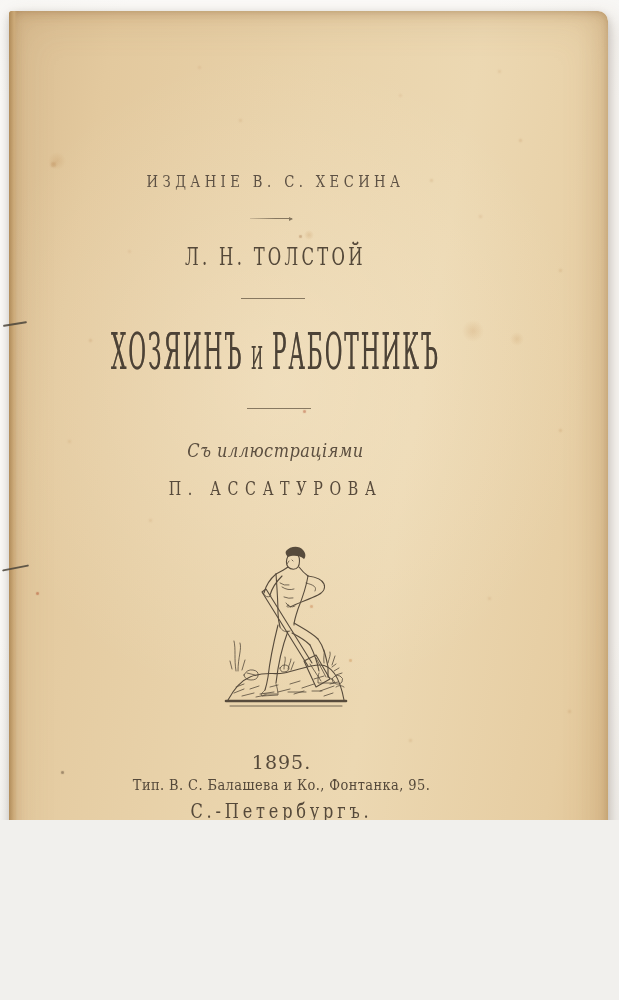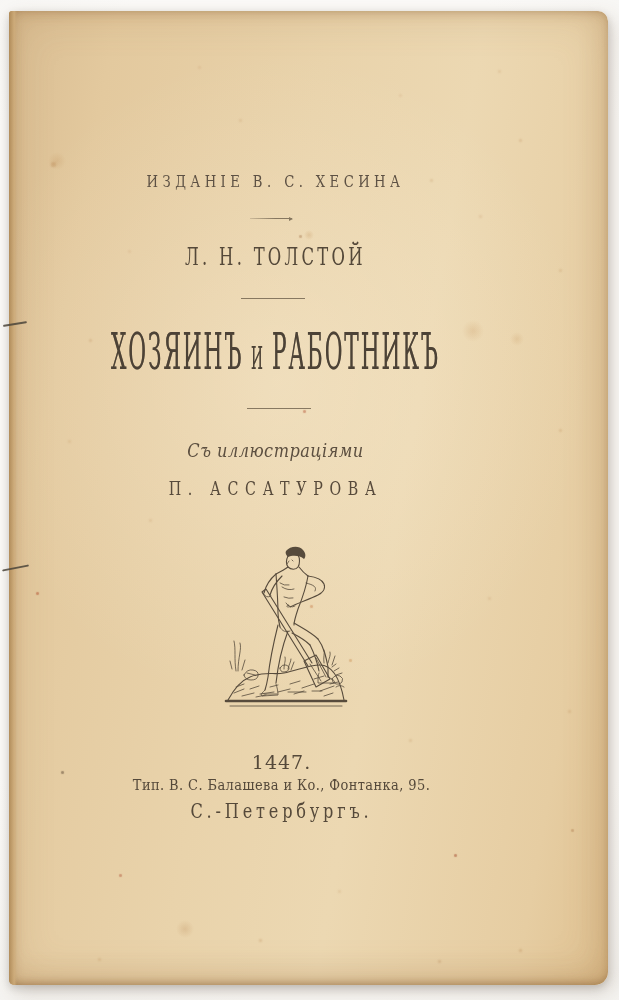--- a/index.html
+++ b/index.html
@@ -3,21 +3,21 @@
 <meta charset="utf-8">
 <style>
   * { margin:0; padding:0; box-sizing:border-box; }
   html,body { width:619px; height:1000px; }
   body {
     font-family: "DejaVu Serif", "Liberation Serif", serif;
     background:#f1f0ed;
     overflow:hidden;
   }
   .scene {
-    position:relative; width:619px; height:1000px;
+    position:relative; width:619px; height:820px;
     background: radial-gradient(ellipse 120% 90% at 50% 45%, #fbfaf8 55%, #ecebe7 100%);
     overflow:hidden;
     text-decoration:underline;
   }
   
   .page {
     position:absolute; left:9px; top:11px; width:599px; height:974px;
     border-radius: 3px 10px 13px 5px;
     background:
       radial-gradient(circle at 464px 320px, rgba(187,132,72,.20) 0, rgba(187,132,72,0) 11px),
@@ -195,17 +195,17 @@
 
         <path d="M84 118 L96 112 L110 136 L96 144 Z"></path>
         <path class="thin" d="M90 121 L101 138 M96 115 l10 19"></path>
 
         <path class="thin" d="M114 128 l5 -3 M116 132 l6 -2 M112 124 l4 -3"></path>
 
         <path class="thin" d="M44 151 h13 M68 149 h18 M92 148 h10"></path>
       </svg>
     </div>
 
-    <div class="line year">1447.</div>
+    <div class="line year">1895.</div>
     <div class="line printer">Тип. В. С. Балашева и Ко., Фонтанка, 95.</div>
     <div class="line city">С.-Петербургъ.</div>
   </div>
 </div>
 
 </body></html>

